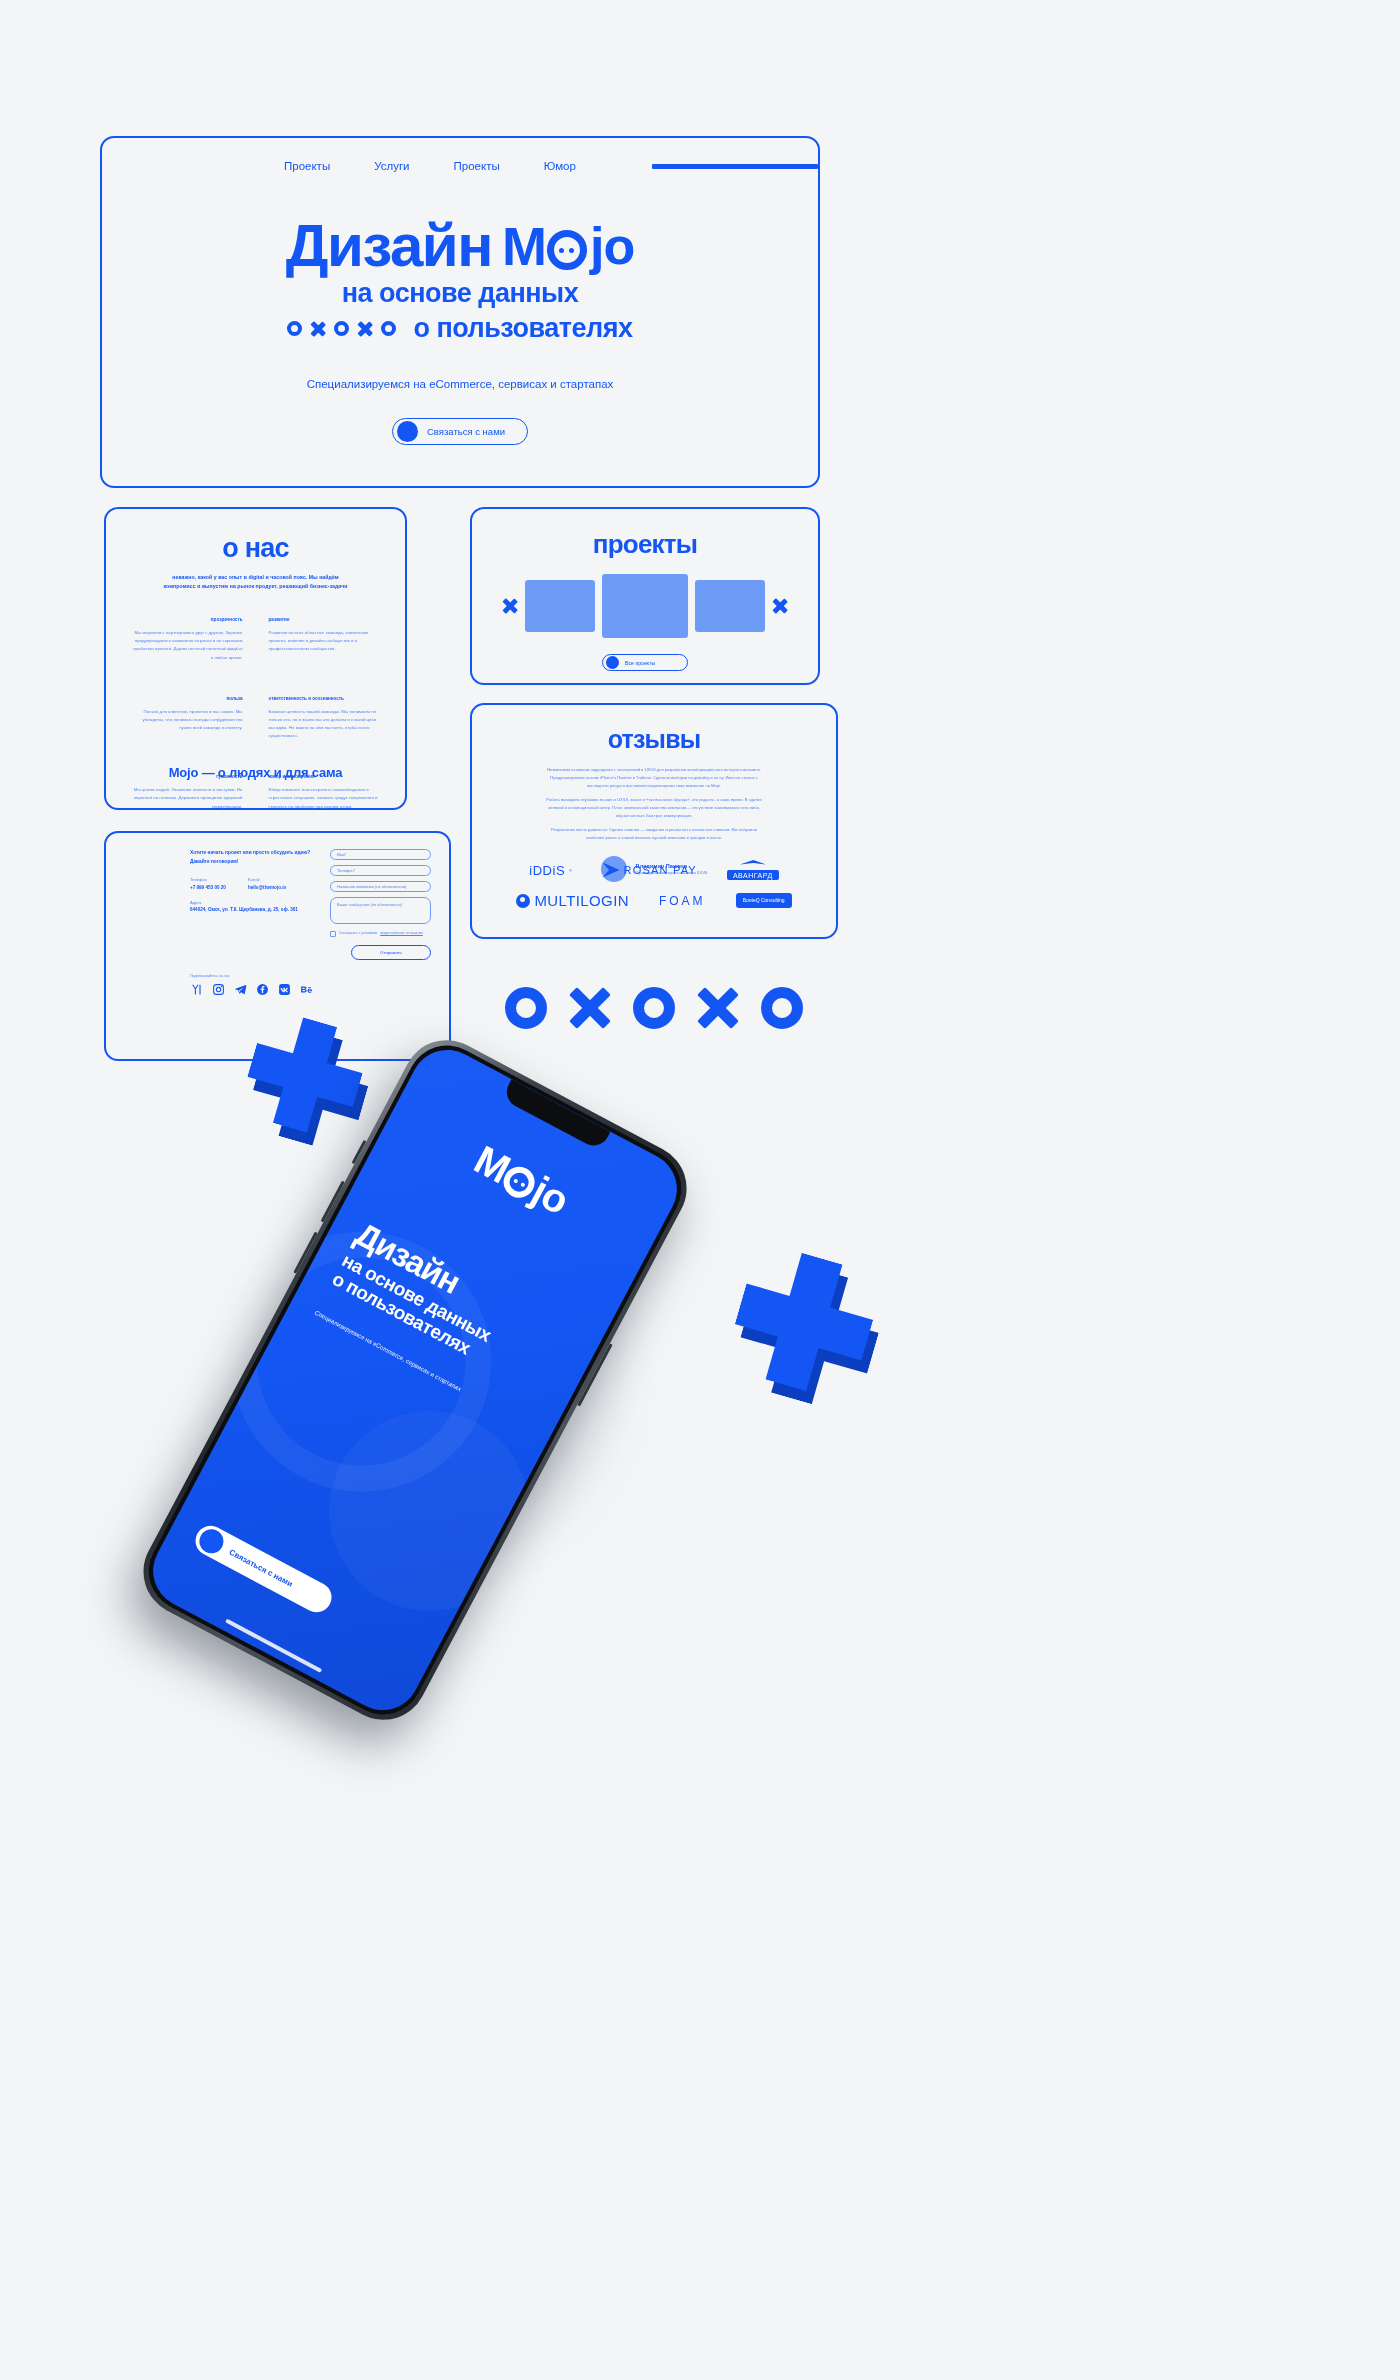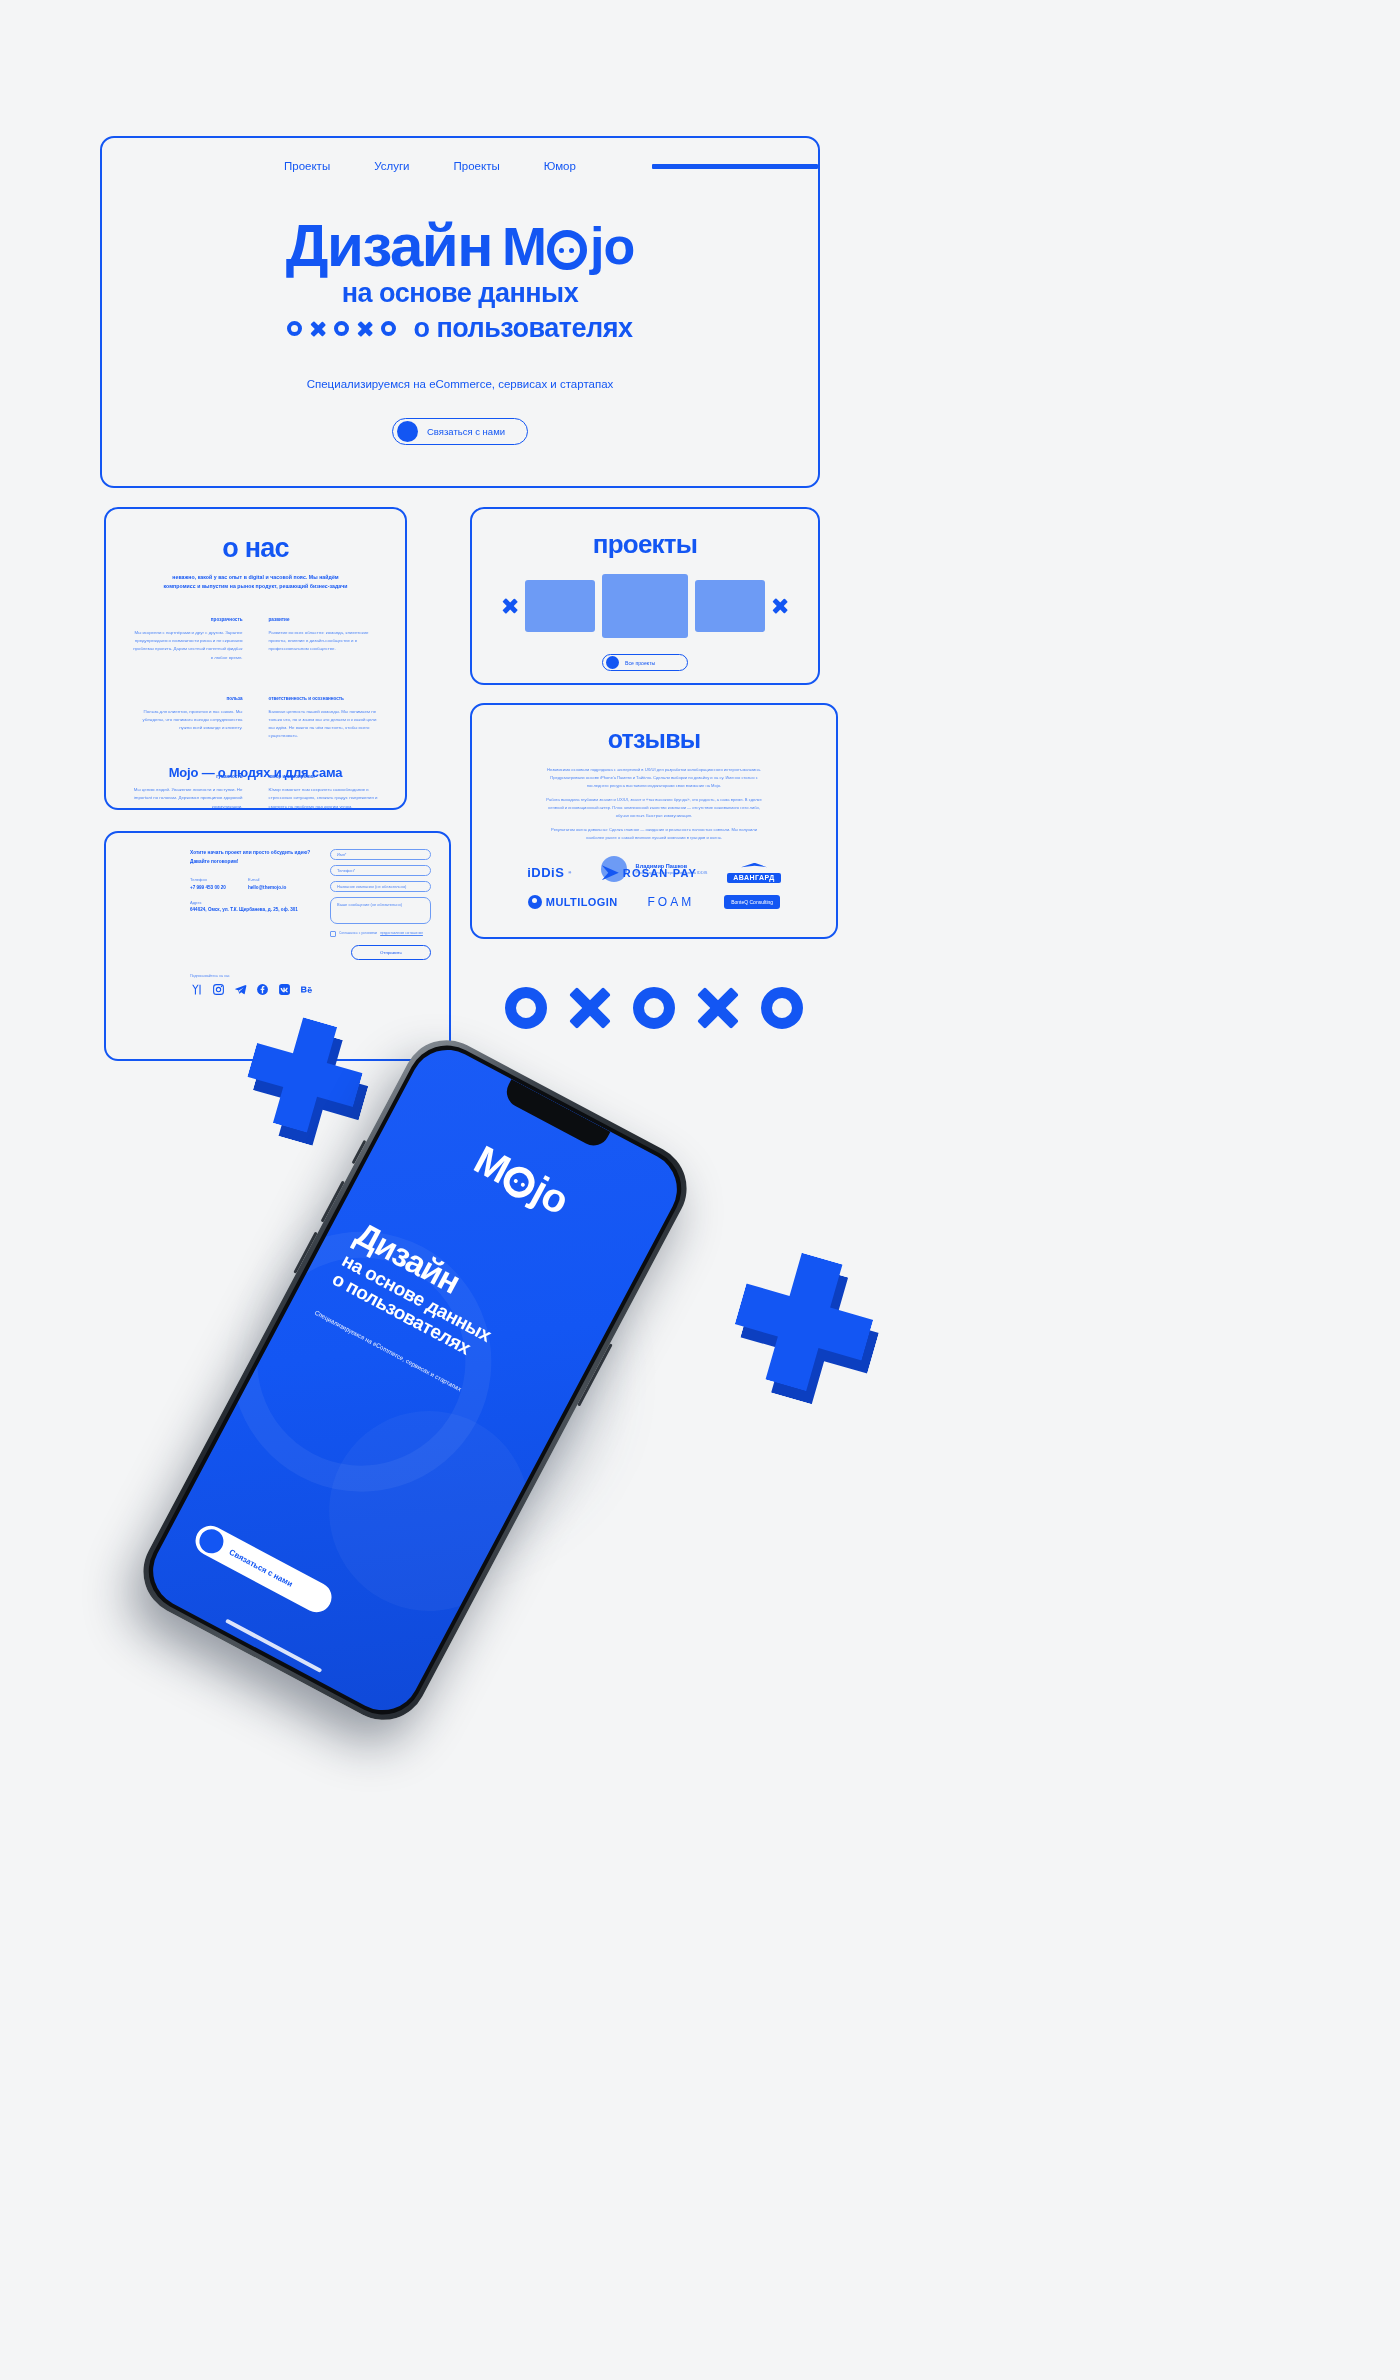--- a/index.html
+++ b/index.html
@@ -143,35 +143,35 @@
   }
   .rev-avatar{width:26px;height:26px;border-radius:50%;background:#6d9bf5;flex:none;}
   .rev-name{font-size:5.6px;font-weight:700;color:#1356f3;line-height:1.5;}
   .rev-role{font-size:3.9px;color:#4f86f7;}
   .logo-strip{
     position:absolute;left:26px;right:26px;bottom:16px;
   }
   .logo-row{
     display:flex;align-items:center;justify-content:center;gap:30px;margin-bottom:12px;
   }
-  .logo{display:flex;align-items:center;gap:4px;color:#1356f3;font-weight:700;}
+  .logo{display:flex;align-items:center;gap:4px;color:#1356f3;font-weight:400;}
   .logo-iddis{font-size:13px;letter-spacing:.5px;}
   .logo-iddis sup{font-size:4px;vertical-align:super;}
   .logo-rosan{font-size:11px;letter-spacing:1.2px;}
   .rosan-mark{
     width:17px;height:15px;background:#1356f3;flex:none;
     clip-path:polygon(0 0,100% 50%,0 100%,38% 50%);
   }
   .avangard-wrap{display:flex;flex-direction:column;align-items:center;gap:2px;}
   .avangard-bar{background:#1356f3;color:#fff;padding:1.5px 6px;border-radius:2px;font-size:7px;letter-spacing:.5px;}
   .avangard-wing{
     width:26px;height:8px;background:#1356f3;
     clip-path:polygon(0 55%,52% 0,100% 55%,52% 38%);
   }
-  .logo-multilogin{font-size:11px;letter-spacing:.4px;}
+  .logo-multilogin{font-size:15px;letter-spacing:.4px;}
   .ml-mark{
     width:14px;height:14px;border-radius:50%;background:#1356f3;flex:none;position:relative;
   }
   .ml-mark:after{
     content:"";position:absolute;left:4px;top:3.5px;width:5px;height:5px;border-radius:50%;background:#f4f5f6;
   }
   .logo-foam{font-size:12px;letter-spacing:3px;font-weight:500;}
   .logo-bonteq{
     font-size:5px;line-height:1.25;background:#1356f3;color:#fff;padding:4px 7px;border-radius:3px;
     display:flex;align-items:center;gap:5px;

